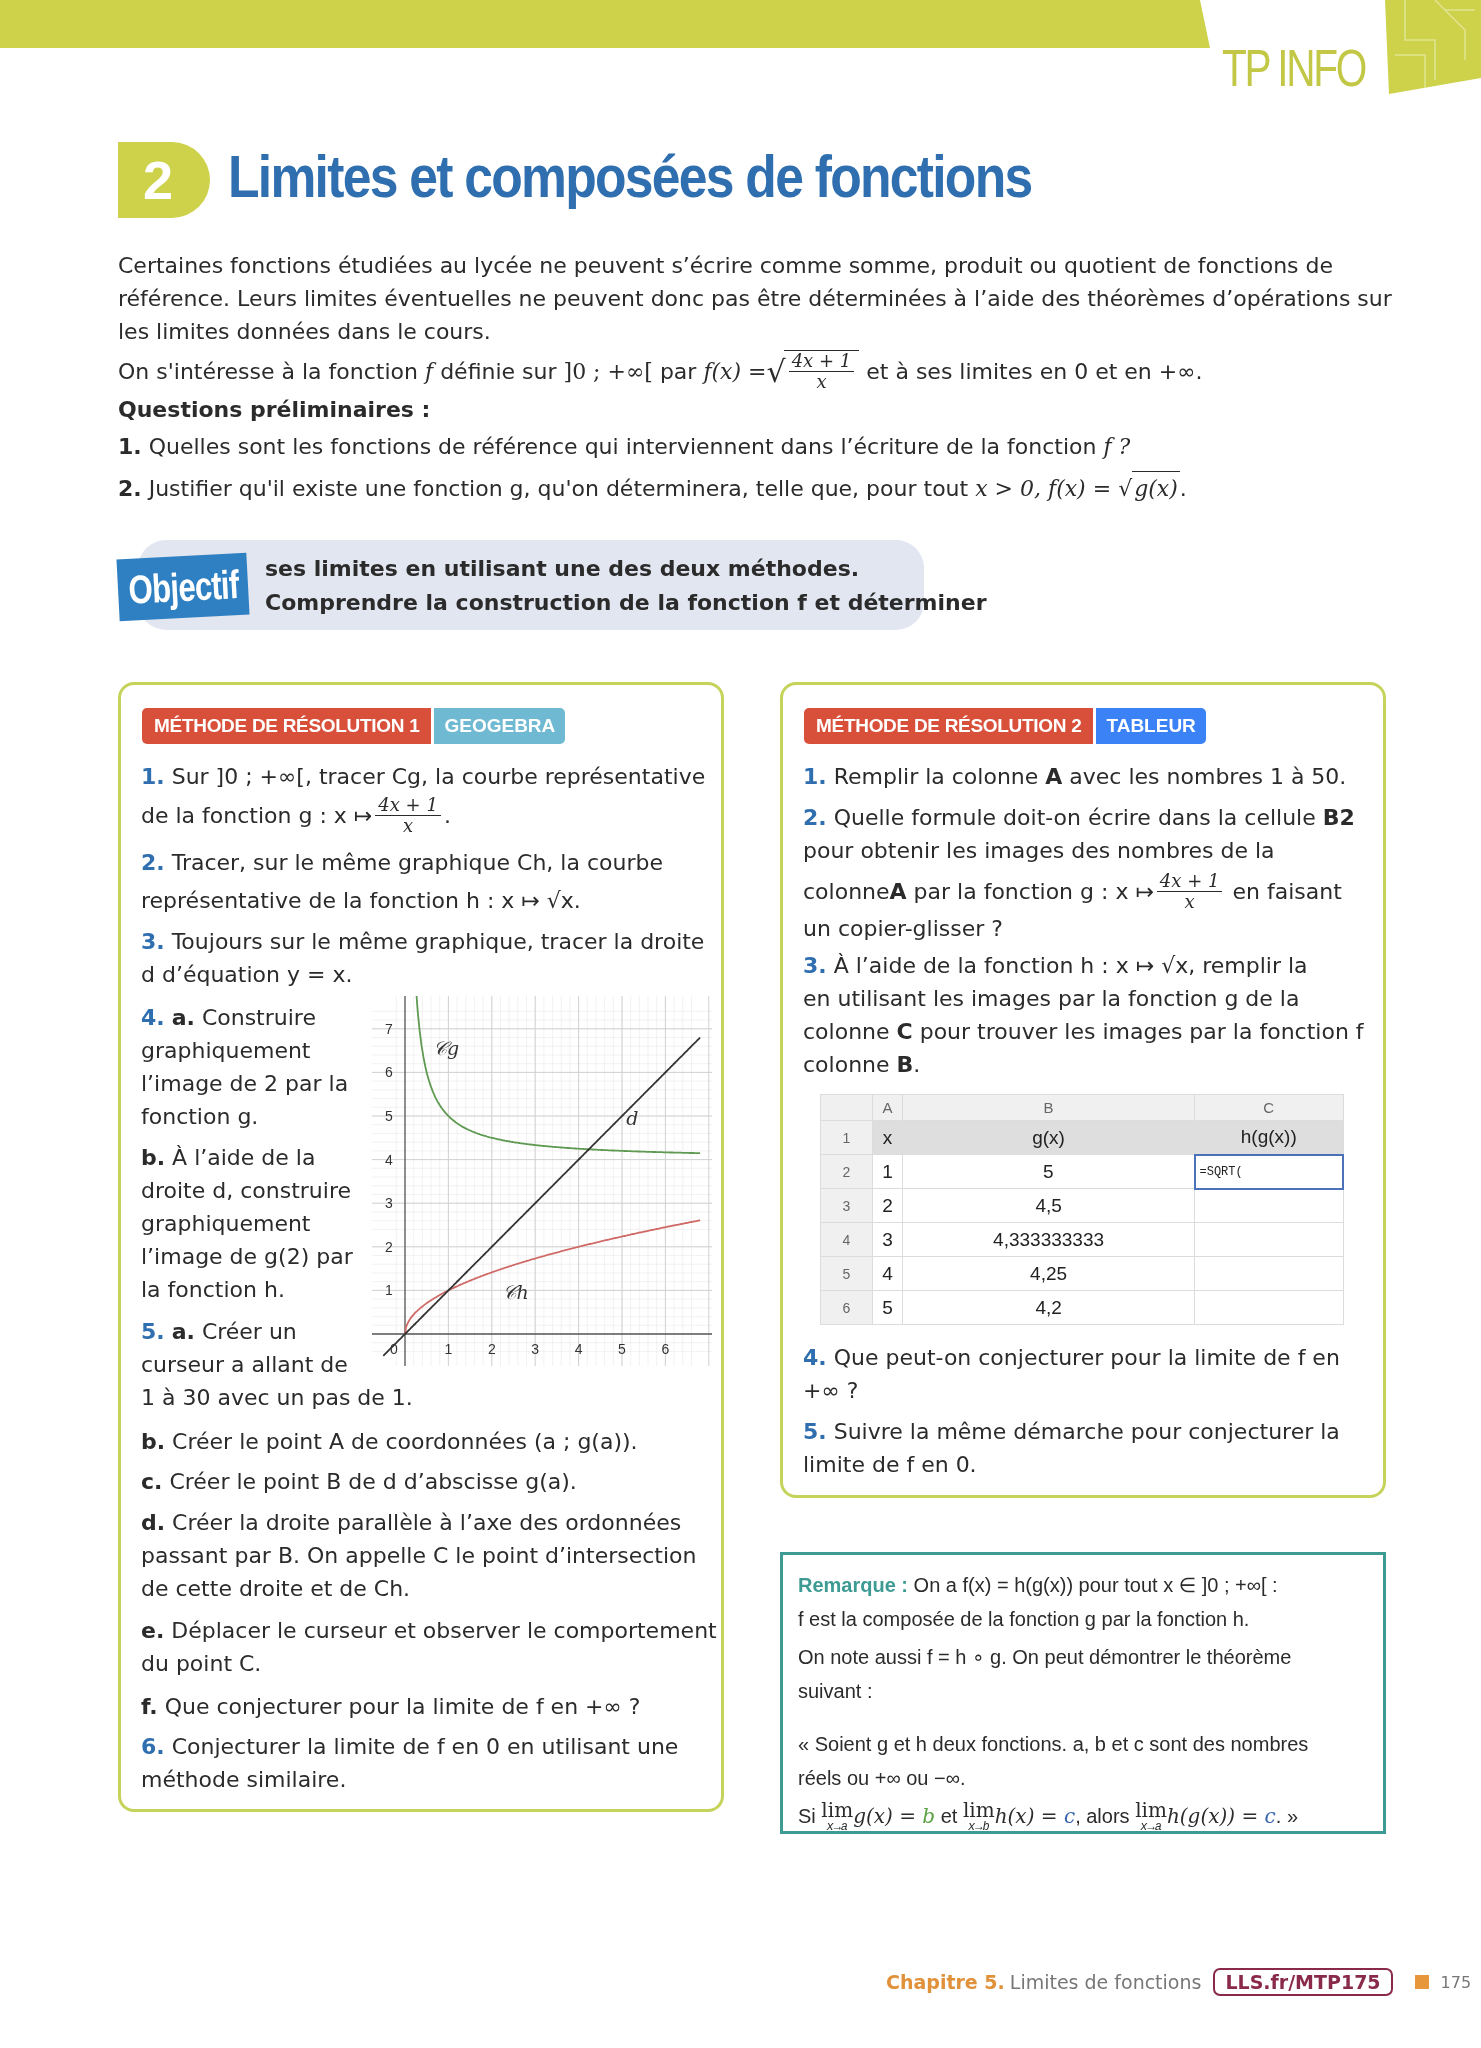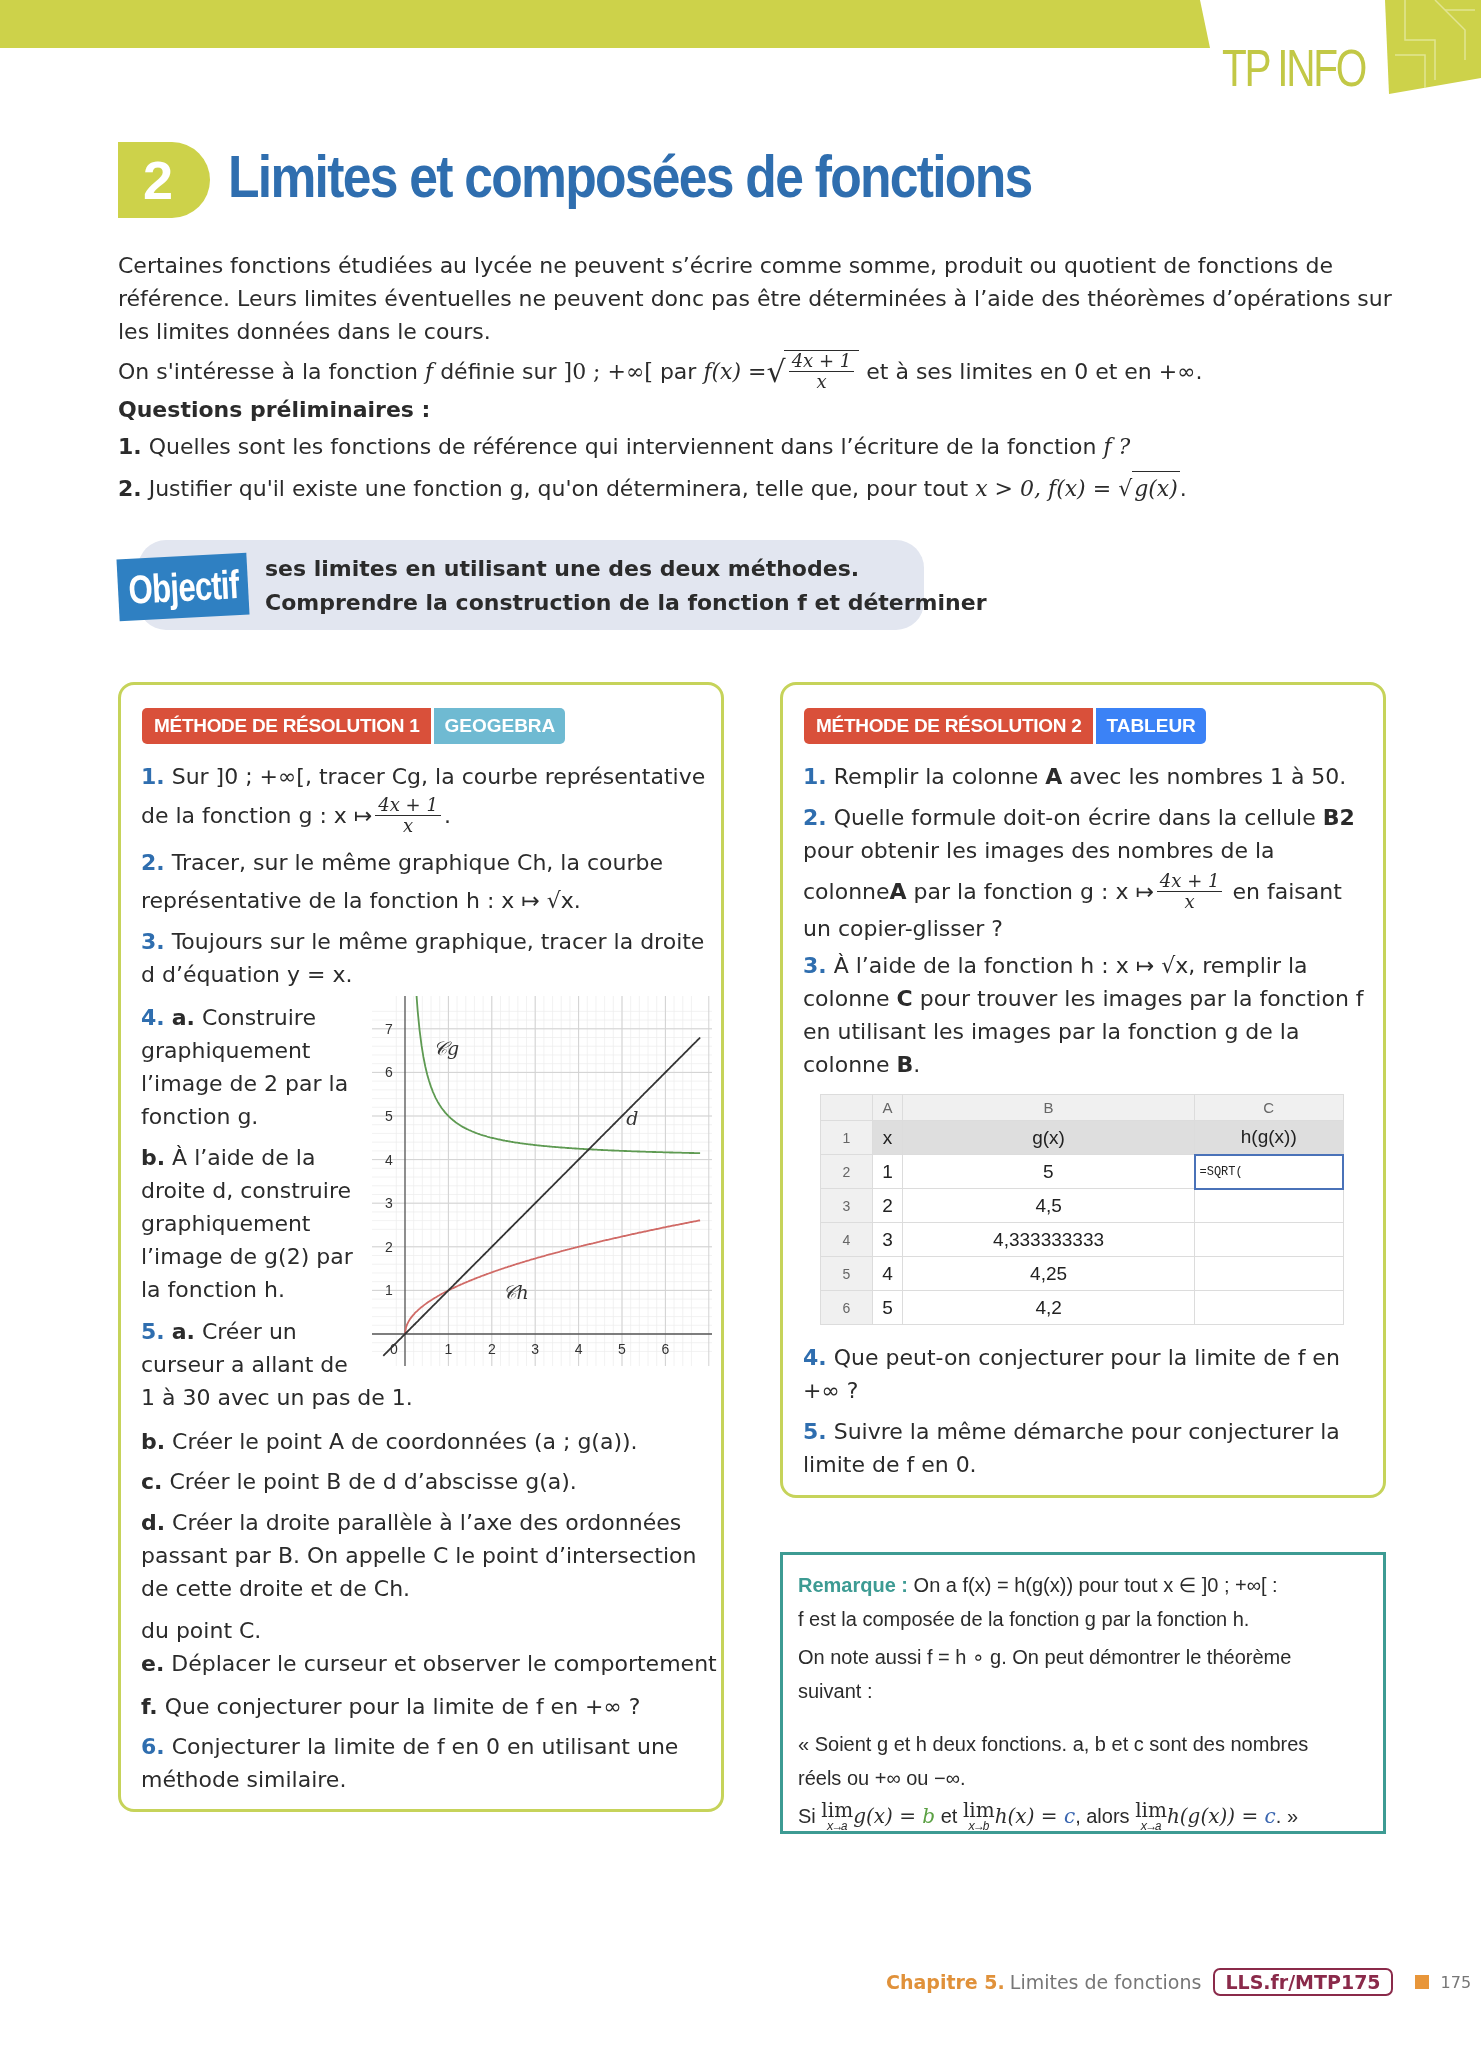--- a/index.html
+++ b/index.html
@@ -177,22 +177,22 @@
 </div>
 <div class="q" style="left:141px; top:1465px;">
   <span class="ql">c.</span> <span>Créer le point B de d d’abscisse g(a).</span>
 </div>
 <div class="q" style="left:141px; top:1506px;">
   <div><span class="ql">d.</span> <span>Créer la droite parallèle à l’axe des ordonnées</span></div>
   <div>passant par B. On appelle C le point d’intersection</div>
   <div>de cette droite et de Ch.</div>
 </div>
 <div class="q" style="left:141px; top:1614px;">
+  <div><span class="ql">e.</span> <span>Déplacer le curseur et observer le comportement</span></div>
   <div>du point C.</div>
-  <div><span class="ql">e.</span> <span>Déplacer le curseur et observer le comportement</span></div>
 </div>
 <div class="q" style="left:141px; top:1690px;">
   <span class="ql">f.</span> <span>Que conjecturer pour la limite de f en +∞ ?</span>
 </div>
 <div class="q" style="left:141px; top:1730px;">
   <div><span class="qn">6.</span> <span>Conjecturer la limite de f en 0 en utilisant une</span></div>
   <div>méthode similaire.</div>
 </div>
 
 <svg id="graph" viewBox="0 0 340 370">
@@ -341,22 +341,22 @@
       <span class="frac">
         <span class="num">4x + 1</span>
         <span>x</span>
       </span>
       <span style="white-space:pre;"> en faisant</span>
     </div>
   <div>un copier-glisser ?</div>
 </div>
 <div class="q" style="left:803px; top:949px;">
   <div><span class="qn">3.</span> <span>À l’aide de la fonction h : x ↦ √x, remplir la</span></div>
+  <div>en utilisant les images par la fonction g de la</div>
   <div><span>colonne </span><b>C</b><span> pour trouver les images par la fonction f</span></div>
-  <div>en utilisant les images par la fonction g de la</div>
   <div><span>colonne </span><b>B</b><span>.</span></div>
 </div>
 
 <table id="sheet">
   <tbody>
       <tr class="colh">
     <td class="rowh"></td>
     <td>A</td>
     <td>B</td>
     <td>C</td>

